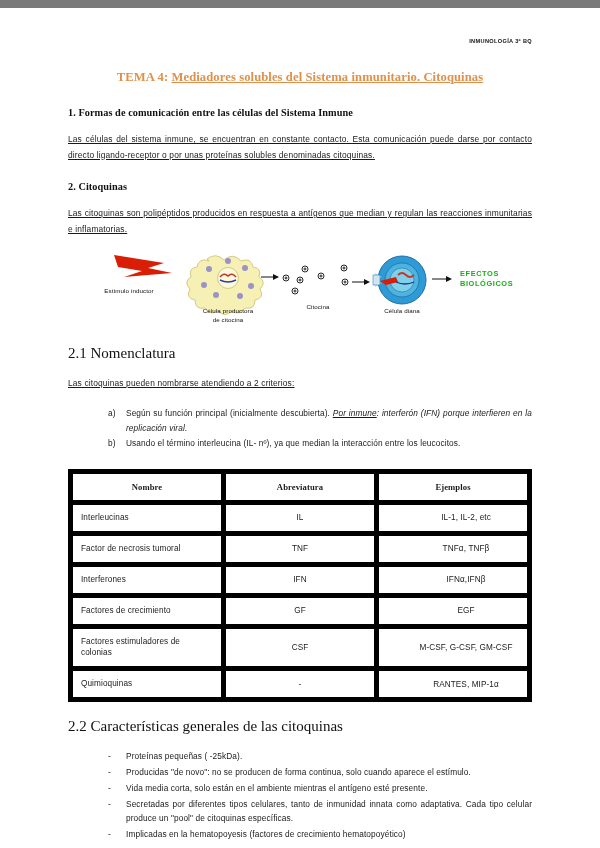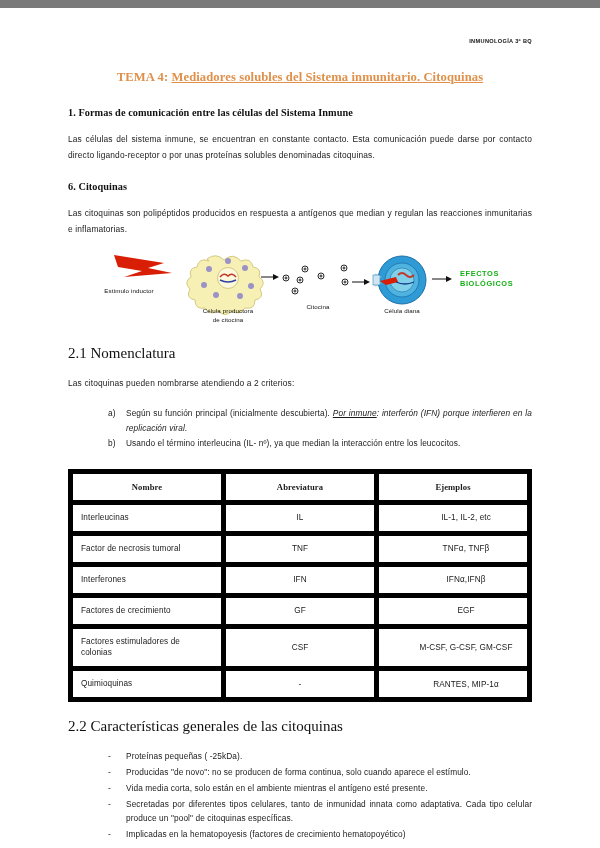--- a/index.html
+++ b/index.html
@@ -72,20 +72,21 @@
 
   
   p.body {
     font-family: "Liberation Sans", sans-serif;
     font-size: 8.4px;
     line-height: 1.85;
     text-align: justify;
     margin: 0 0 18px 0;
     color: #1a1a1a;
     letter-spacing: 0.15px;
+    text-decoration: underline;
   }
   p.body.tight { margin-bottom: 14px; }
 
   
   .figure {
     position: relative;
     height: 78px;
     margin: 4px 0 16px 0;
   }
   .fig-canvas { position: absolute; left: 0; top: 0; }
@@ -190,21 +191,21 @@
   <div class="content">
 
     <div class="doc-title">
       <span class="t-lead">TEMA 4:</span>
       <span class="t-underline">Mediadores solubles del Sistema inmunitario. Citoquinas</span>
     </div>
 
     <h2 class="section-h">1. Formas de comunicación entre las células del Sistema Inmune</h2>
     <p class="body">Las células del sistema inmune, se encuentran en constante contacto. Esta comunicación puede darse por contacto directo ligando-receptor o por unas proteínas solubles denominadas citoquinas.</p>
 
-    <h2 class="section-h">6.  Citoquinas</h2>
+    <h2 class="section-h">2.  Citoquinas</h2>
     <p class="body tight">Las citoquinas son polipéptidos producidos en respuesta a antígenos que median y regulan las reacciones inmunitarias e inflamatorias.</p>
 
     <div class="figure">
       <svg class="fig-canvas" width="464" height="78" viewBox="0 0 464 78">
 
         <g>
           <polygon points="46,4 96,12 80,17 104,22 56,26 74,20 50,16" fill="#D81E05"></polygon>
         </g>
 
         <g>

